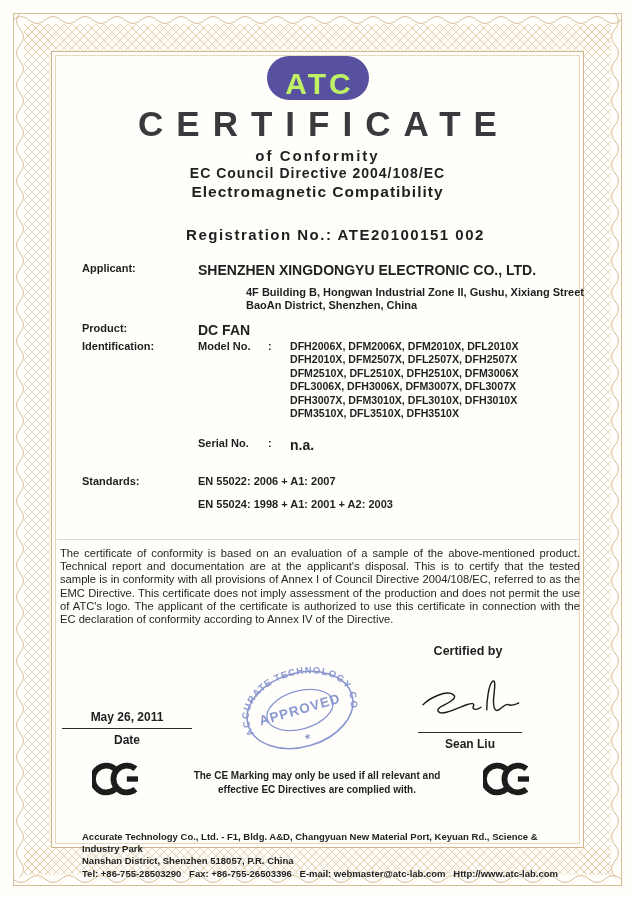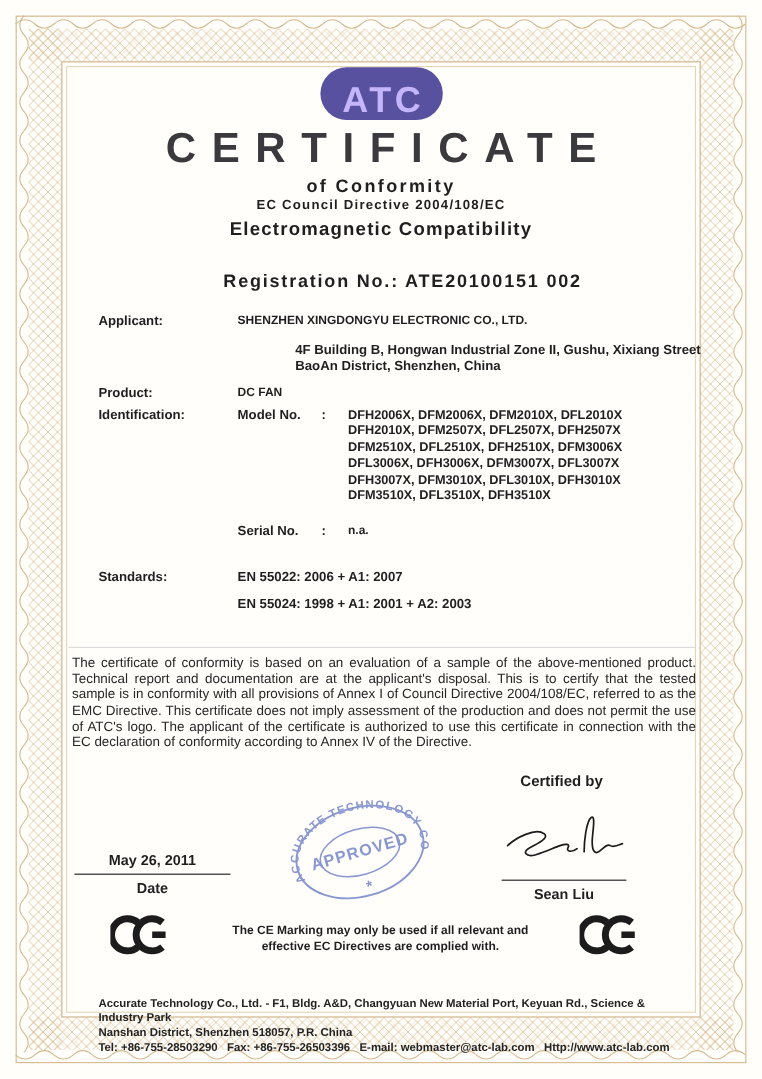--- a/index.html
+++ b/index.html
@@ -4,29 +4,29 @@
 <style>
   html,body{margin:0;padding:0;background:#ffffff;}
   .page{position:relative;width:635px;height:899px;background:#fffefb;overflow:hidden;
         font-family:"Liberation Sans","DejaVu Sans",sans-serif;color:#1f1f1f;}
   .abs{position:absolute;}
   
   #frame{position:absolute;left:0;top:0;width:635px;height:899px;}
   
   .logo{left:267px;top:56px;width:102px;height:44px;background:#57519f;border-radius:22px;
         display:flex;align-items:center;justify-content:center;}
-  .logo span{color:#c4b5fd;font-weight:700;font-size:30px;letter-spacing:3px;padding-left:3px;margin-top:12px;}
+  .logo span{color:#bef264;font-weight:700;font-size:30px;letter-spacing:3px;padding-left:3px;margin-top:12px;}
   .title{left:0;top:104px;width:635px;text-align:center;font-size:35px;font-weight:700;
          color:#3a3a3e;letter-spacing:13px;text-indent:13px;}
   .subtitle{left:0;top:147px;width:635px;text-align:center;font-size:15px;font-weight:700;letter-spacing:2px;}
-  .directive{left:0;top:165px;width:635px;text-align:center;font-size:11px;font-weight:700;letter-spacing:1px;}
+  .directive{left:0;top:165px;width:635px;text-align:center;font-size:14px;font-weight:700;letter-spacing:1px;}
   .emc{left:0;top:183px;width:635px;text-align:center;font-size:15.5px;font-weight:700;letter-spacing:1px;}
   .registration{left:0;top:226px;width:635px;text-align:center;font-size:15px;font-weight:700;letter-spacing:1.5px;padding-left:18px;}
   .lbl{font-size:11px;font-weight:700;}
-  .val{font-size:10px;font-weight:700;}
+  .val{font-size:14px;font-weight:700;}
   .addr{font-size:11px;font-weight:700;line-height:13px;}
   .models div{font-size:10.6px;font-weight:700;line-height:13.4px;white-space:nowrap;}
   .stdline{font-size:11px;font-weight:700;line-height:23px;}
   .divider{left:57px;top:539px;width:522px;height:0;border-top:1px solid #dcdcdc;}
   .para{left:60px;top:547px;width:520px;font-size:11.2px;line-height:13.2px;color:#262626;
         text-align:justify;font-weight:400;}
   .certby{left:408px;top:644px;width:120px;text-align:center;font-size:12.5px;font-weight:700;}
   .dategrp{left:62px;top:710px;width:130px;text-align:center;}
   .dateval{font-size:12px;font-weight:700;padding-bottom:4px;border-bottom:1.4px solid #2a2a2a;}
   .datelbl{font-size:12px;font-weight:700;margin-top:4px;}

